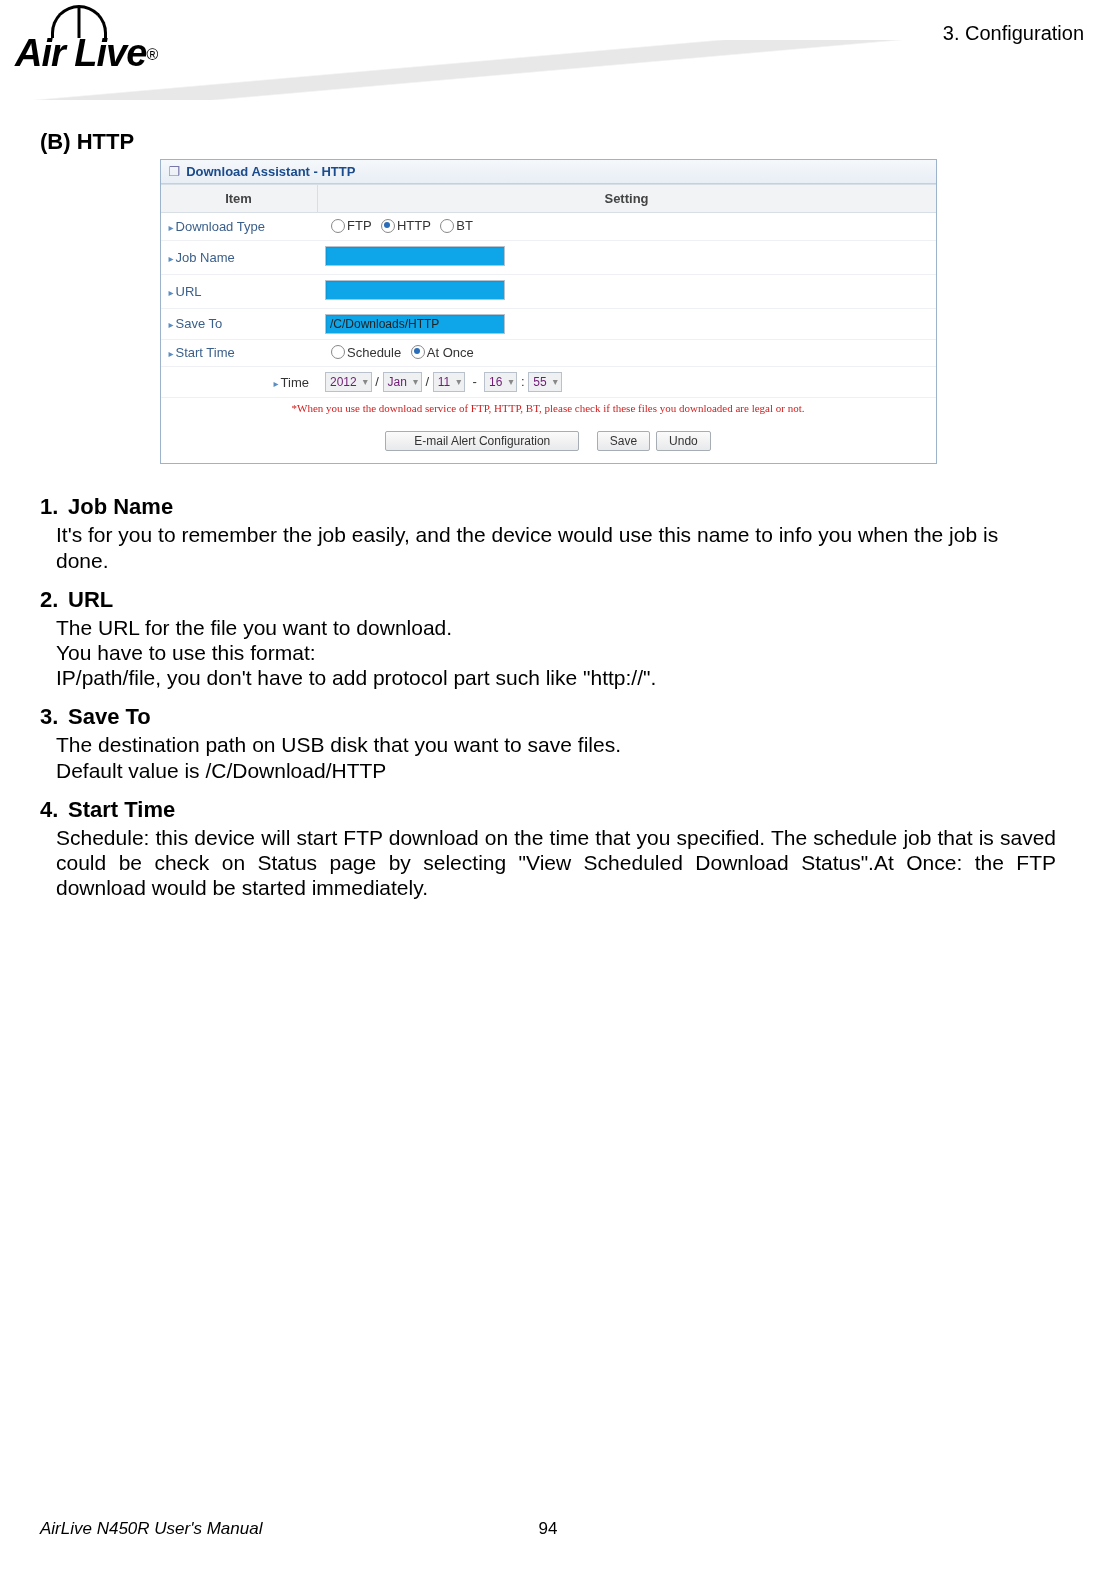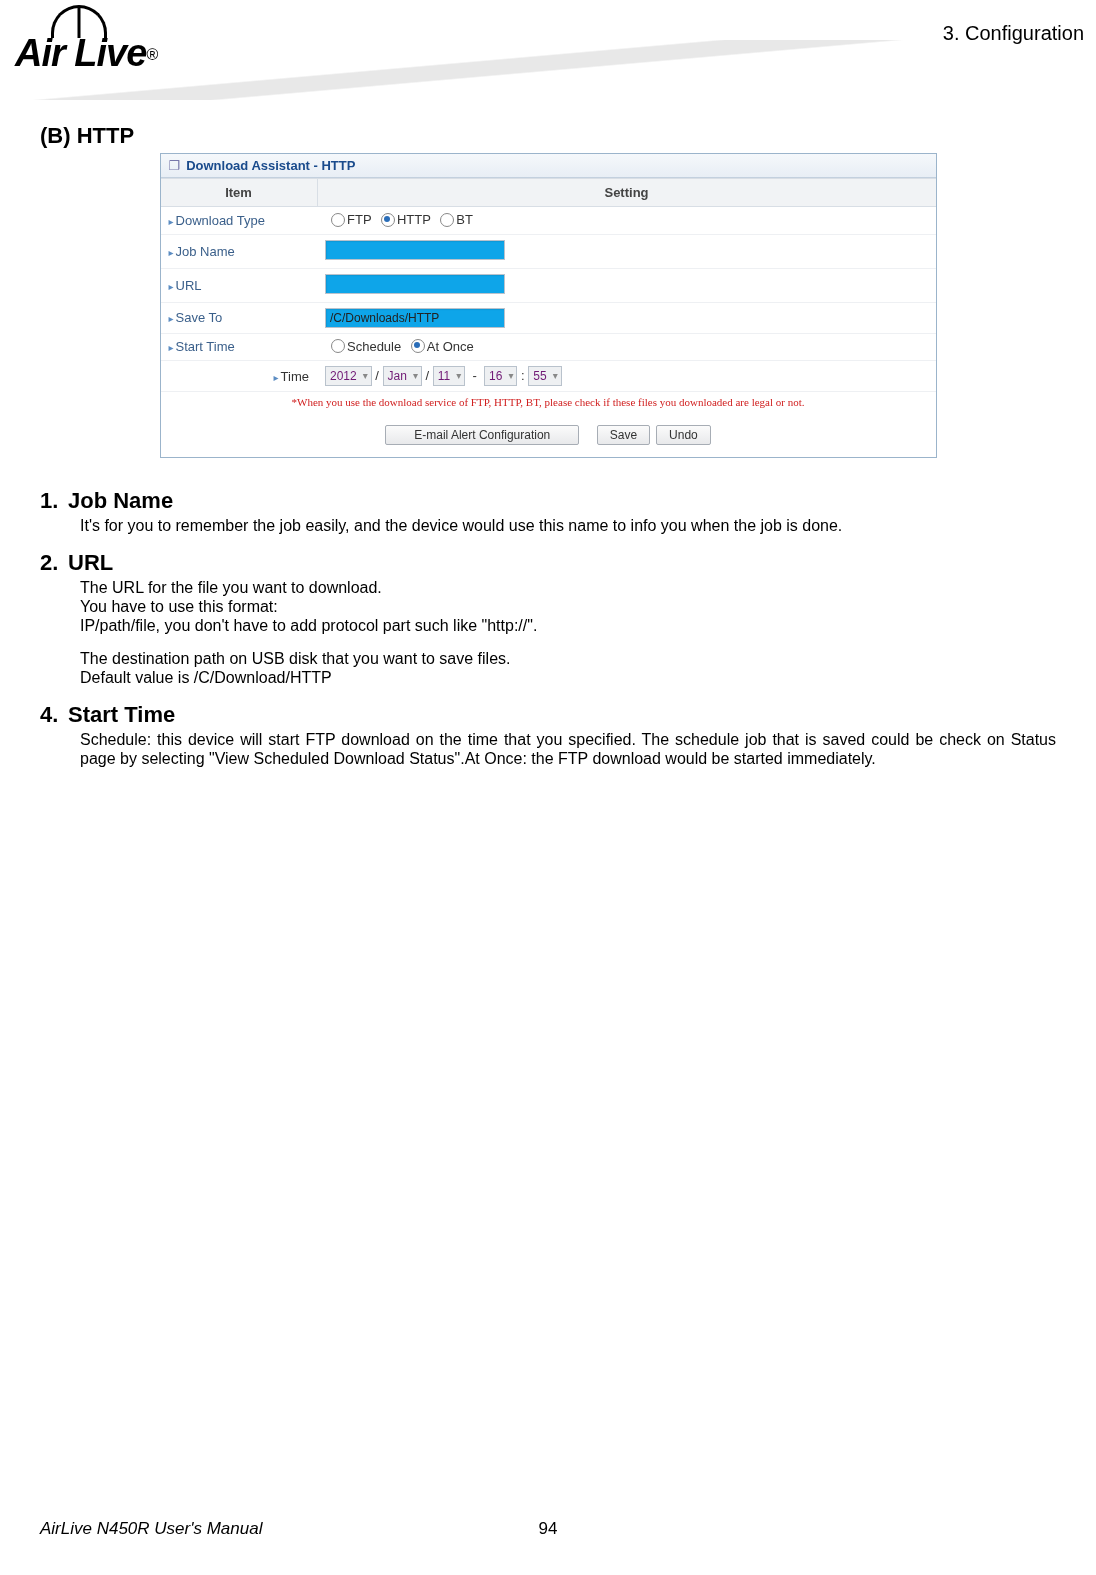--- a/index.html
+++ b/index.html
@@ -61,21 +61,21 @@
   }
   .content {
     position: absolute;
     top: 115px;
     left: 40px;
     right: 40px;
   }
   .sec-title {
     font-size: 22px;
     font-weight: bold;
-    margin: 8px 0 4px 0;
+    margin: 14px 0 4px 0;
   }
   .screenshot-wrap {
     width: 775px;
     margin: 0 auto 30px auto;
     border: 1px solid #9bb4cb;
     background: #fff;
     font-size: 14px;
   }
   .ss-title {
     background: linear-gradient(#f5f8fb,#e8eef5);
@@ -175,23 +175,23 @@
   }
   .fake-btn.wide{padding:2px 28px;}
   .time-row td.label{ text-align:right; padding-right:8px;}
   .time-row td.label::before{content:none;}
 
   .doc-list { margin: 18px 0 0 0; }
   .doc-item { margin: 0 0 14px 0; }
   .doc-num-title { font-size:22px; font-weight:bold; }
   .doc-num-title .num { display:inline-block; width:28px; }
   .doc-body {
-    font-size: 16px;
+    font-size: 21px;
     line-height: 1.2;
-    margin: 2px 0 0 40px;
+    margin: 2px 0 0 16px;
   }
   .doc-body.justify { text-align: justify; }
 
   .footer {
     position:absolute;
     bottom: 36px;
     left: 40px;
     right: 40px;
     font-size: 17px;
     font-style: italic;
@@ -279,20 +279,21 @@
         <div class="doc-num-title"><span class="num">1.</span><span>Job Name</span></div>
         <div class="doc-body">It's for you to remember the job easily, and the device would use this name to info you when the job is done.</div>
       </div>
       <div class="doc-item">
         <div class="doc-num-title"><span class="num">2.</span><span>URL</span></div>
         <div class="doc-body" style="white-space:pre-line">The URL for the file you want to download.
 You have to use this format:
 IP/path/file, you don't have to add protocol part such like "http://".</div>
       </div>
       <div class="doc-item">
+        <div class="doc-num-title"><span class="num">3.</span><span>Save To</span></div>
         <div class="doc-body" style="white-space:pre-line">The destination path on USB disk that you want to save files.
 Default value is /C/Download/HTTP</div>
       </div>
       <div class="doc-item">
         <div class="doc-num-title"><span class="num">4.</span><span>Start Time</span></div>
         <div class="doc-body justify">Schedule: this device will start FTP download on the time that you specified. The schedule job that is saved could be check on Status page by selecting "View Scheduled Download Status".At Once: the FTP download would be started immediately.</div>
       </div>
     </div>
   </div>
 

